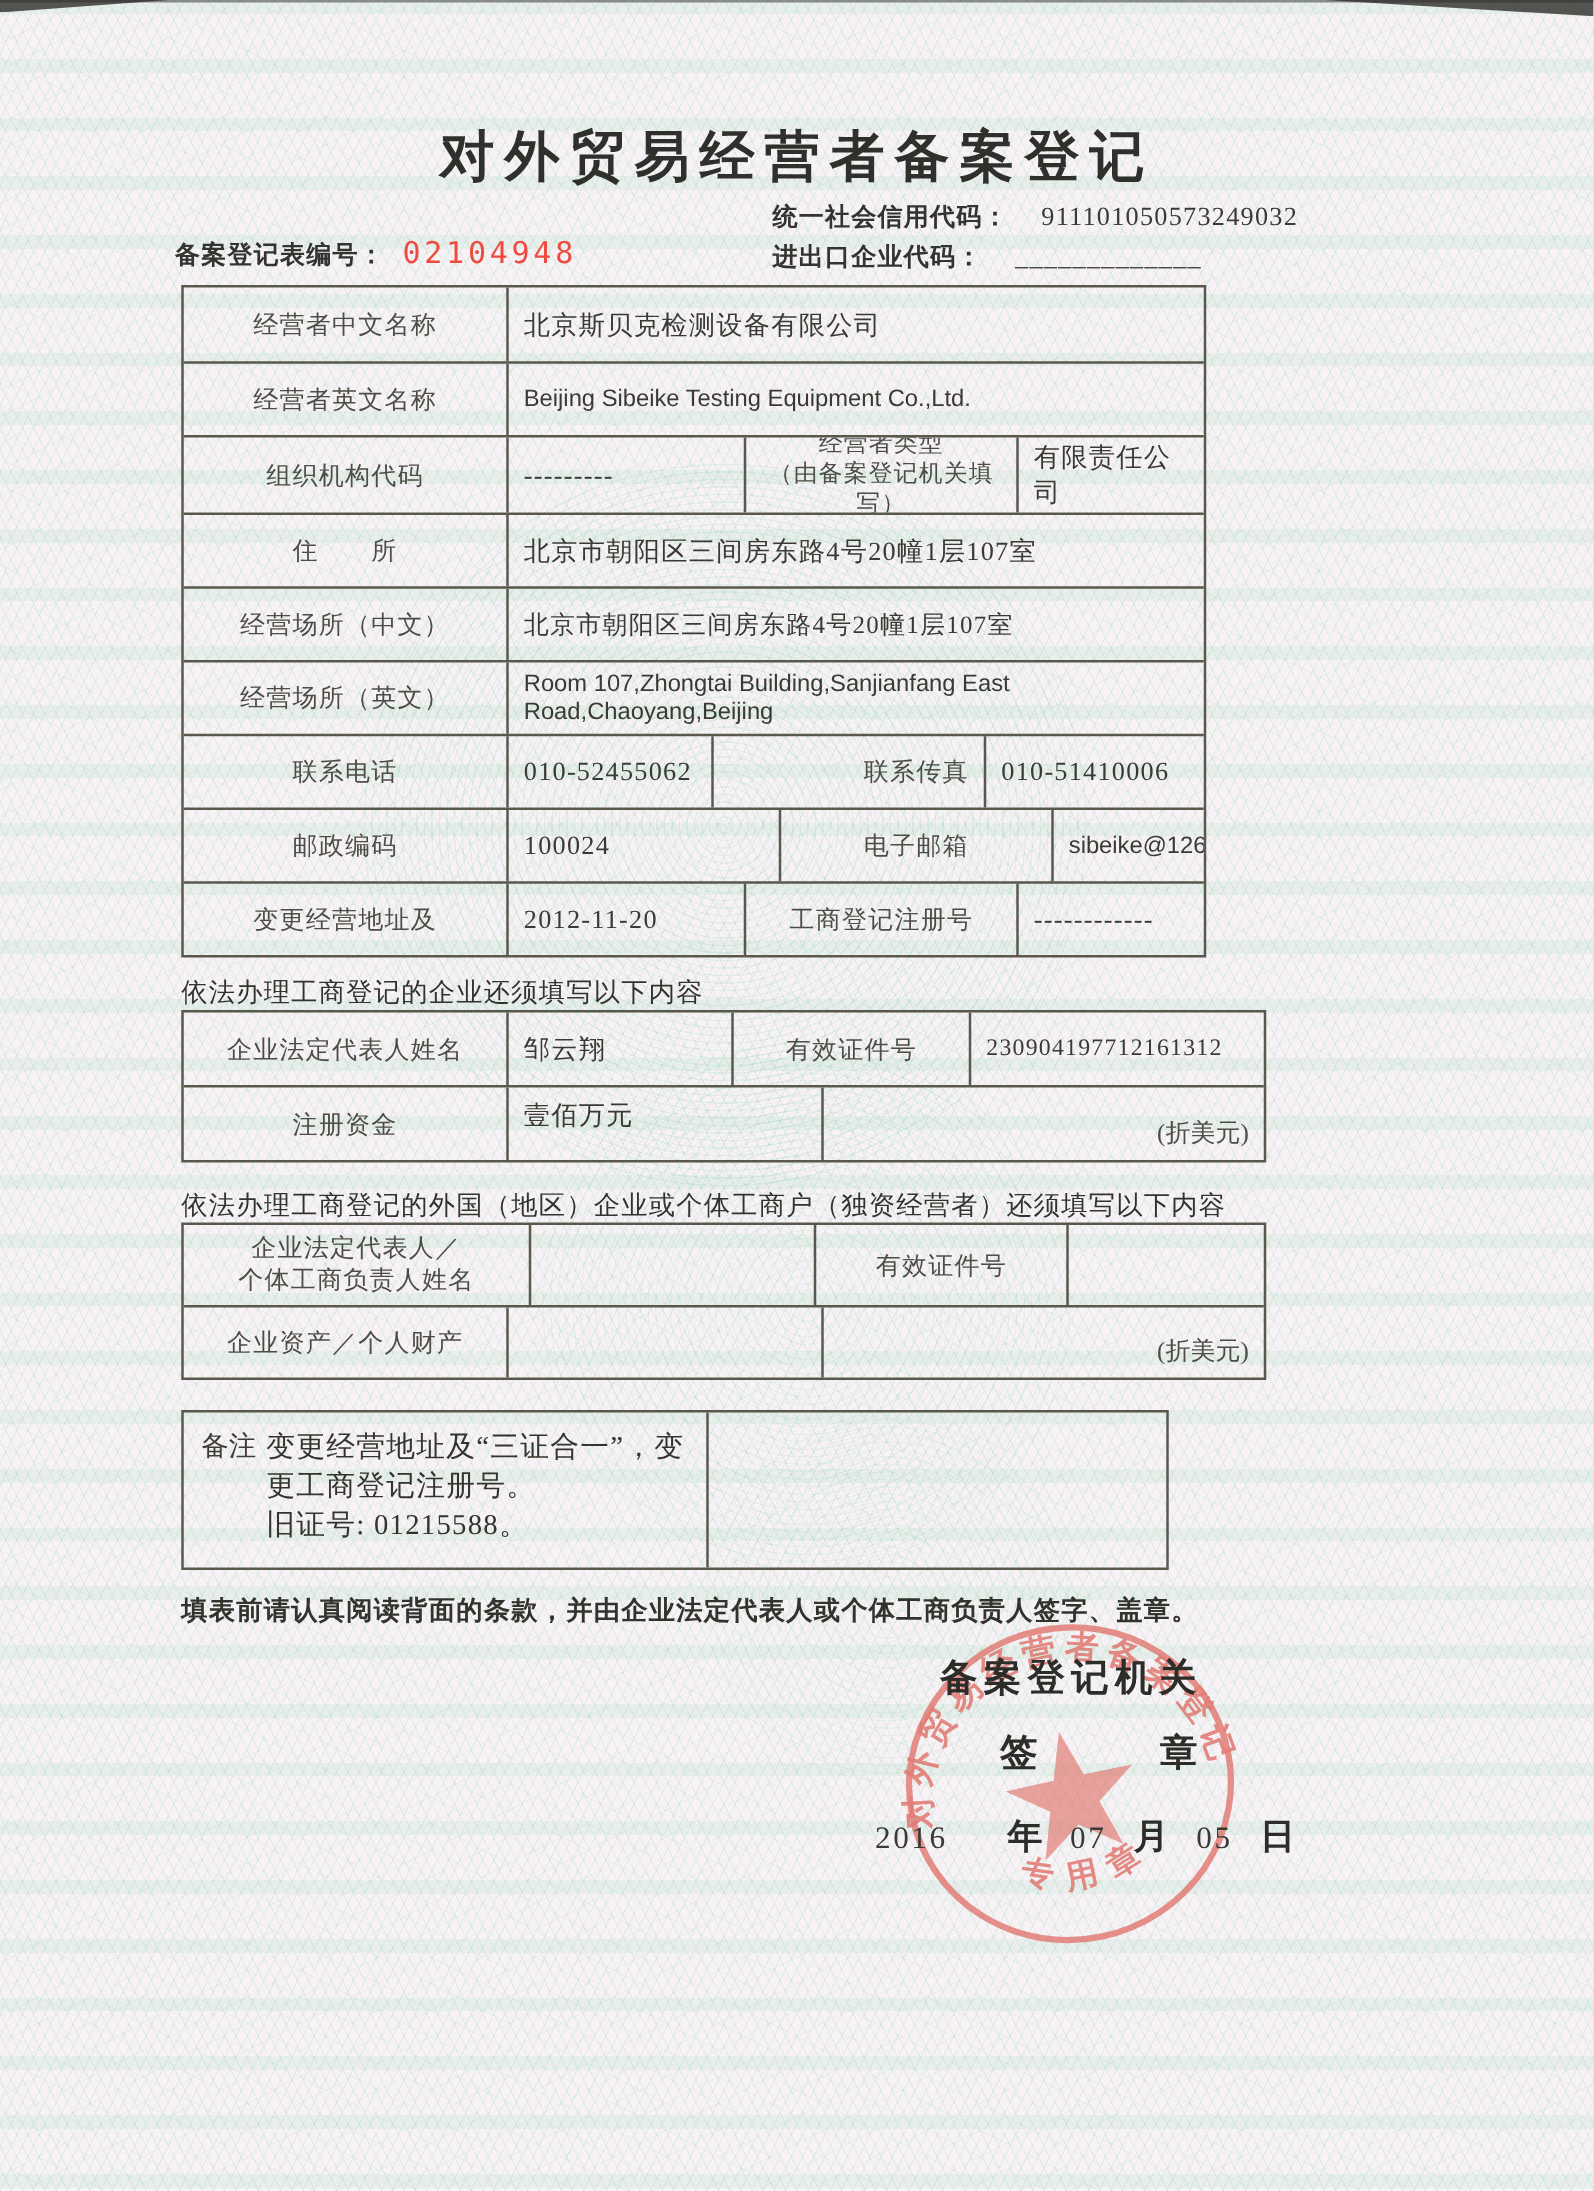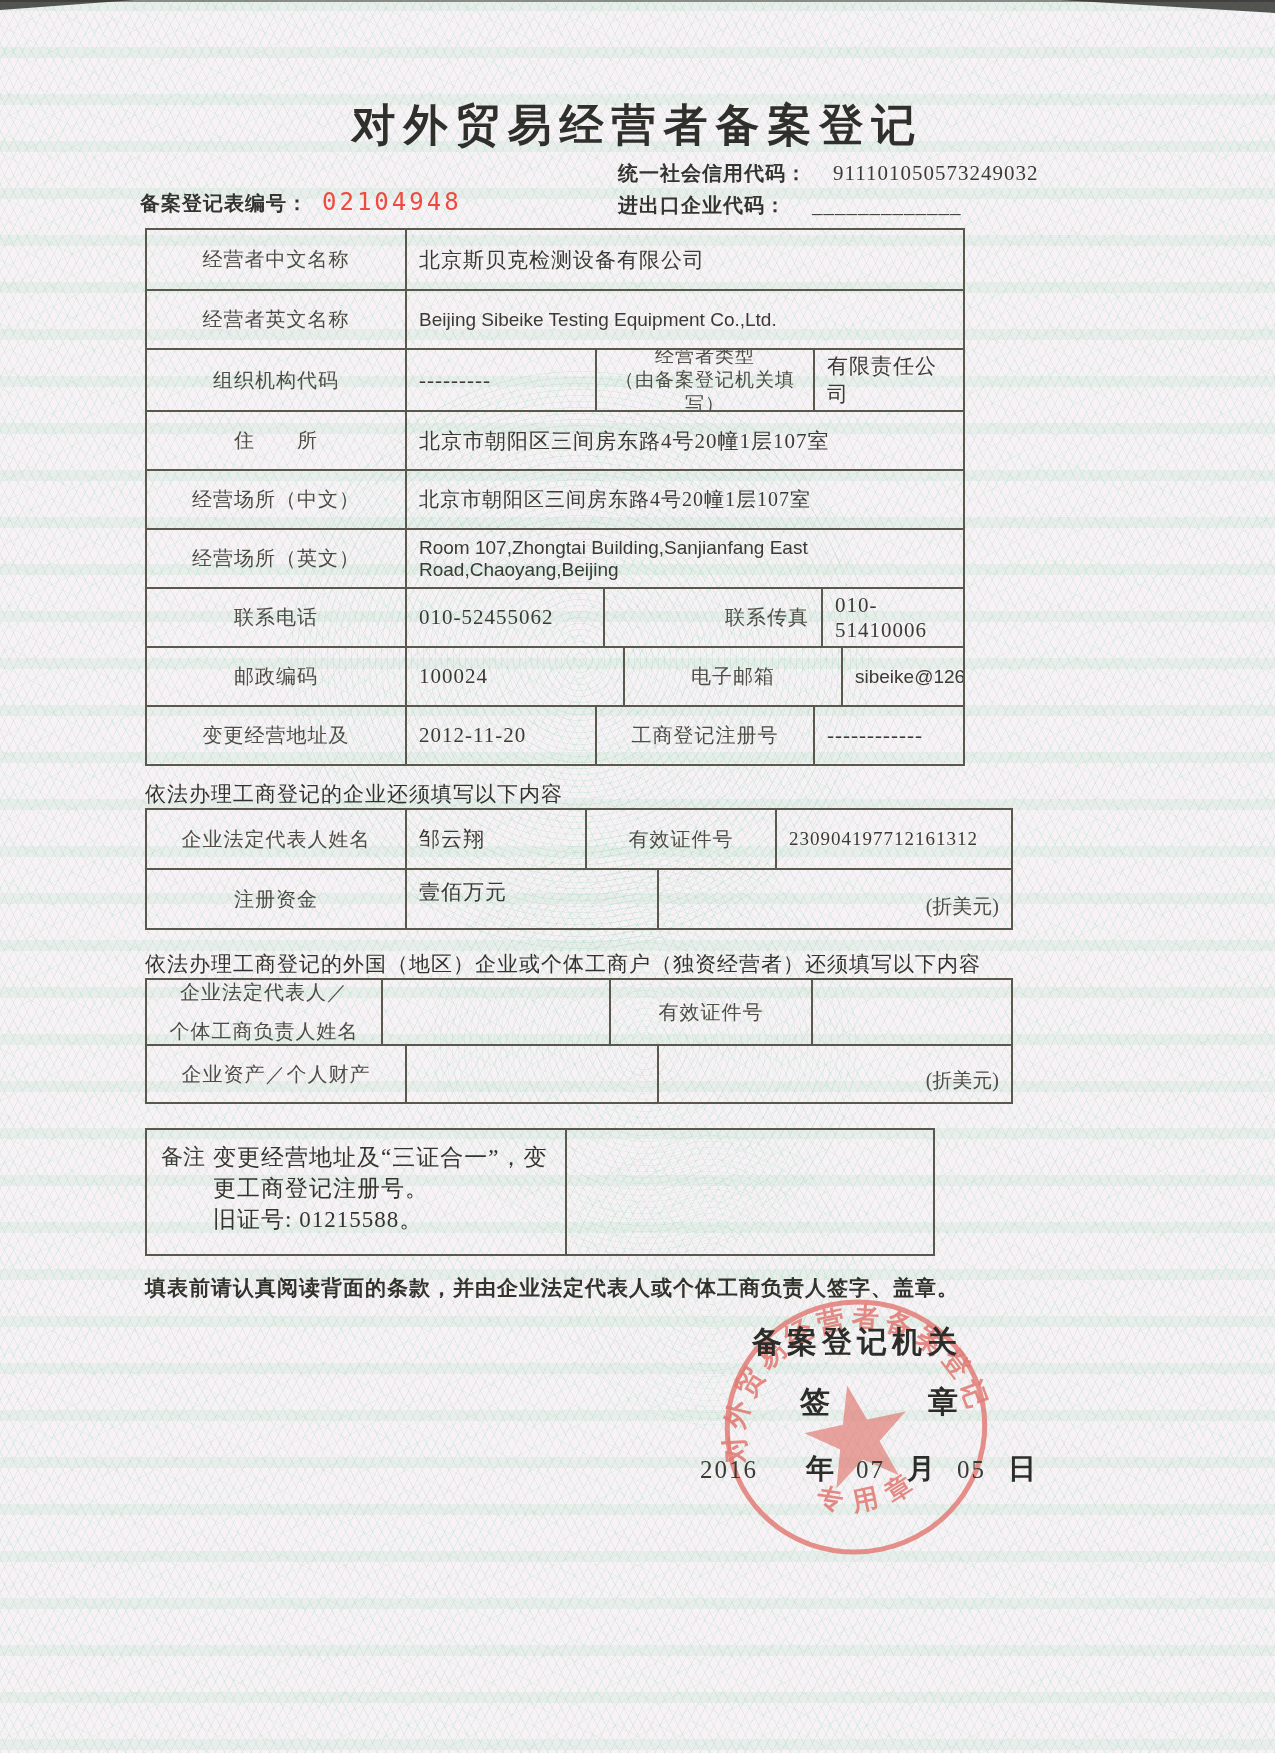--- a/index.html
+++ b/index.html
@@ -148,21 +148,21 @@
           <span>经营场所（英文）</span>
         </div>
       <div class="cell val en" style="flex:1;">
           <span>Room 107,Zhongtai Building,Sanjianfang East Road,Chaoyang,Beijing</span>
         </div>
     </div>
     <div class="trow" style="height:59px;">
       <div class="cell first lab" style="width:258px;">
           <span>联系电话</span>
         </div>
-      <div class="cell val" style="width:198px;">
+      <div class="cell val" style="width:164px;">
           <span>010-52455062</span>
         </div>
       <div class="cell lab" style="width:218px;justify-content:flex-end;">
           <span>联系传真</span>
         </div>
       <div class="cell val" style="flex:1;">
           <span>010-51410006</span>
         </div>
     </div>
     <div class="trow" style="height:59px;">
@@ -222,21 +222,21 @@
       <div class="cell usd" style="flex:1;">
           <span>(折美元)</span>
         </div>
     </div>
   </div>
 
   <div class="sec-title hei" style="top:950px;">依法办理工商登记的外国（地区）企业或个体工商户（独资经营者）还须填写以下内容</div>
 
   <div class="tbl" style="left:145px;top:978px;width:868px;">
     <div class="trow first" style="height:64px;">
-      <div class="cell first lab two-line" style="width:234px;justify-content:space-between;">
+      <div class="cell first lab two-line" style="width:276px;">
         <span>企业法定代表人／</span>
         <span>个体工商负责人姓名</span>
       </div>
       <div class="cell val" style="width:228px;">
           <span></span>
         </div>
       <div class="cell lab" style="width:202px;">
           <span>有效证件号</span>
         </div>
       <div class="cell val" style="flex:1;">

